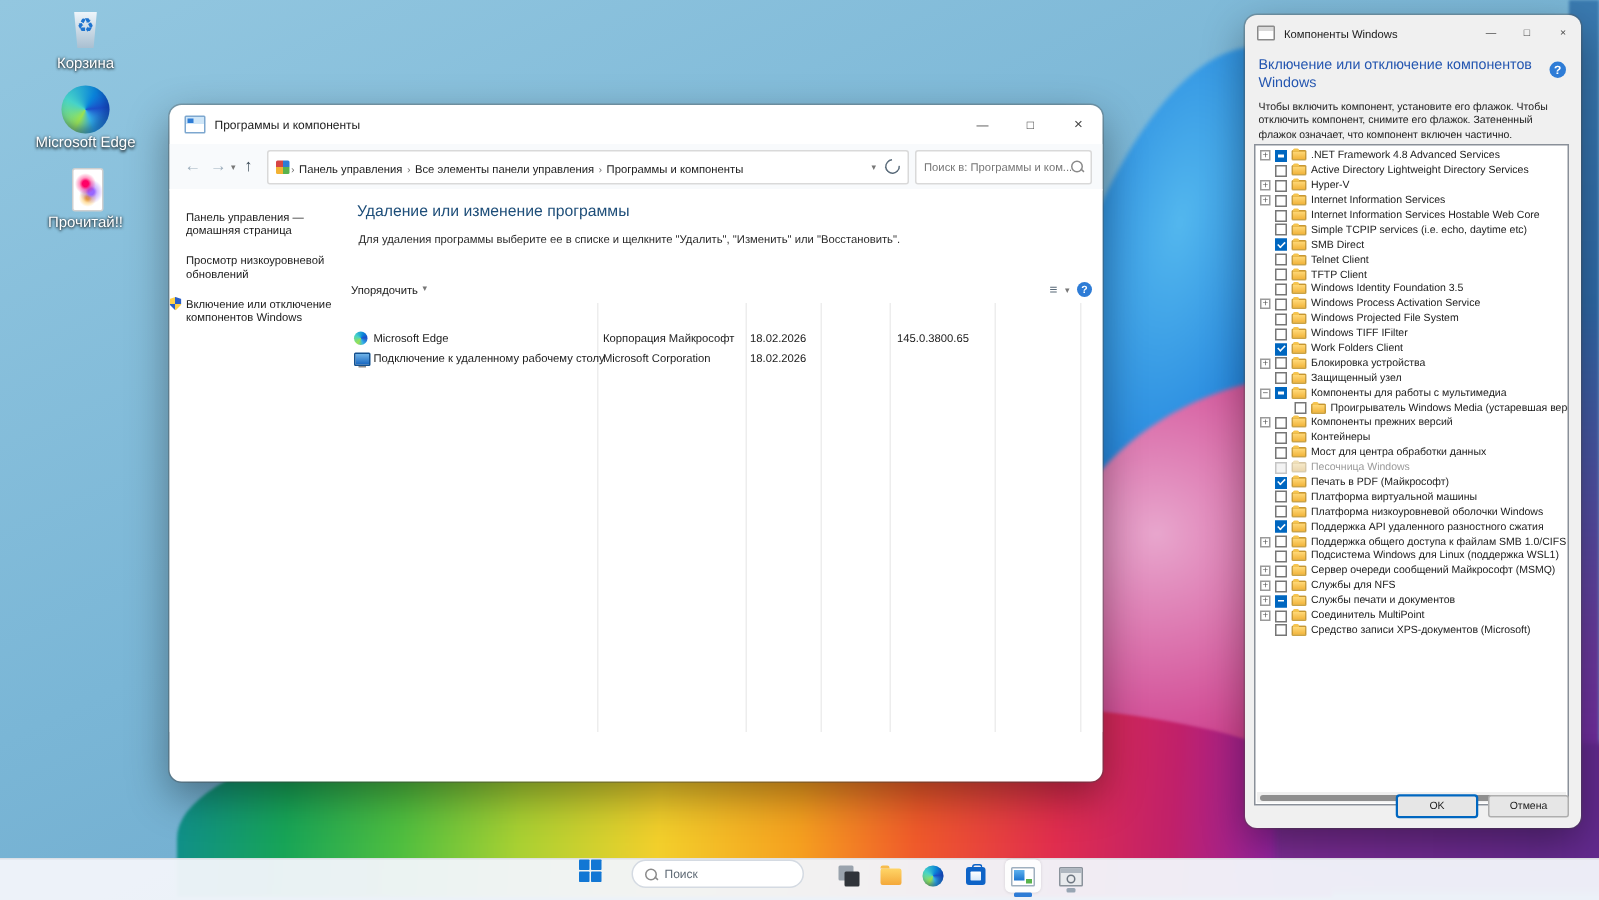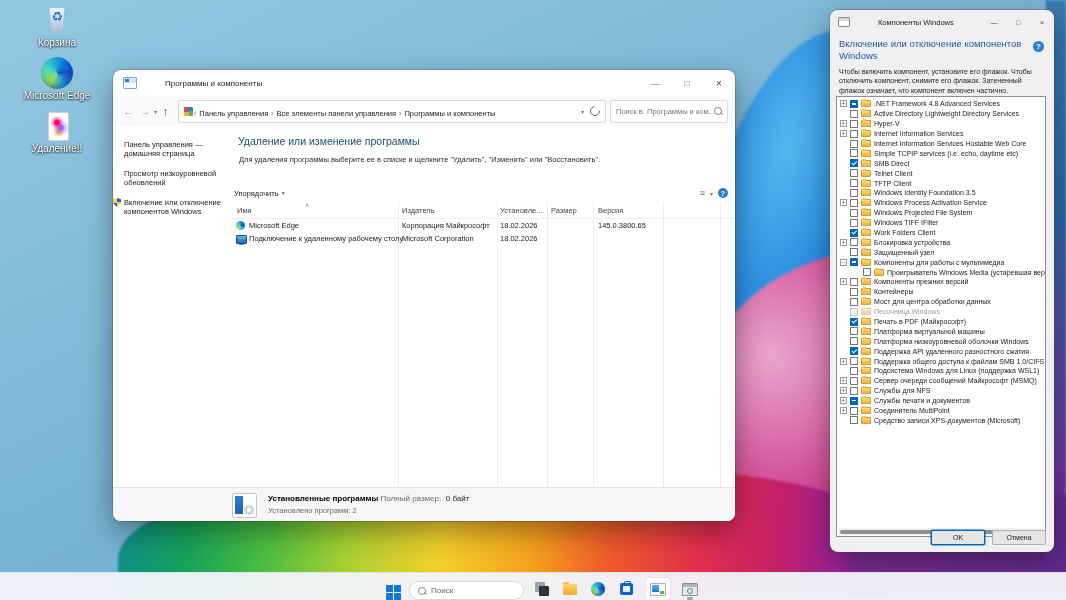--- a/index.html
+++ b/index.html
@@ -25,21 +25,21 @@
     clip-path:polygon(8% 0,92% 0,80% 100%,20% 100%);background:linear-gradient(180deg,#eef5fb,#a9bfd1);}
   .art-recycle .sym{position:absolute;left:0;top:5px;width:32px;text-align:center;font-size:13px;color:#1d74d0;}
   .art-edge{border-radius:50%;background:conic-gradient(from 210deg,#9be24f,#46d3c9 25%,#0a84da 50%,#1b4fc9 65%,#35b3e8 85%,#9be24f);box-shadow:inset -3px -4px 6px rgba(0,40,120,.45);}
   .art-readme .page{position:absolute;left:7px;top:2px;width:19px;height:27px;background:
     radial-gradient(circle at 42% 35%,#f06 0 2px,rgba(255,0,102,.4) 4px,transparent 7px),
     radial-gradient(circle at 62% 55%,#96f 0 2px,rgba(150,100,255,.45) 4px,transparent 8px),
     radial-gradient(circle at 50% 70%,#fa0 0 1px,rgba(255,170,0,.4) 3px,transparent 6px),#fff;
     border:1px solid #cfcfcf;border-radius:2px;}
   
   .win{position:absolute;border-radius:8px;box-shadow:0 10px 28px rgba(0,0,0,.38),0 0 0 1px rgba(90,90,90,.35);overflow:hidden;}
-  .tbar{display:flex;align-items:center;height:26px;padding:0 10px;position:relative;gap:22px;}
+  .tbar{display:flex;align-items:center;height:26px;padding:0 10px;position:relative;}
   .tbar .ttl{font-size:8px;color:#1b1b1b;margin-left:6px;}
   .caps{position:absolute;right:0;top:0;height:100%;display:flex;}
   .cap{width:32px;height:100%;display:flex;align-items:center;justify-content:center;font-size:8px;color:#444;}
   .cap.close{font-size:10px;}
   
   #win-main{left:113px;top:70px;width:622px;height:451px;background:#fff;}
   .appicon{width:12px;height:10px;border:1px solid #7da7cf;border-radius:1px;background:linear-gradient(180deg,#cfe6f8 45%,#fff 45%);position:relative;}
   .appicon::after{content:"";position:absolute;left:1px;top:1px;width:4px;height:3px;background:#2e7cd6;}
   .navbar{height:30px;display:flex;align-items:center;padding:0 7px;background:#f8fafc;border-bottom:1px solid #e4e7ea;}
   .nav-a{font-size:11px;color:#5d7285;width:17px;text-align:center;}
@@ -120,21 +120,21 @@
   .tlbl{font-size:7px;color:#1b1b1b;}
   .trow.disabled .tlbl{color:#9a9a9a;}
   .trow.indent-1{padding-left:13px;}
   .hscroll{position:absolute;left:1px;right:1px;bottom:1px;height:7px;background:#f0f0f0;}
   .hthumb{position:absolute;left:2px;top:1.5px;height:4px;width:96%;background:#8f8f8f;border-radius:2px;}
   .dlg-btns{position:absolute;right:8px;bottom:7px;display:flex;gap:7px;}
   .btn{height:13px;min-width:36px;padding:0 8px;background:#e6e6e6;border:1px solid #aeaeae;border-radius:2px;font-size:7px;color:#1b1b1b;display:flex;align-items:center;justify-content:center;}
   .btn.default{border-color:#0067c0;box-shadow:0 0 0 0.5px #0067c0;}
   
   .taskbar{position:absolute;left:0;right:0;bottom:0;height:27px;background:rgba(241,245,250,.96);border-top:1px solid rgba(0,0,0,.07);}
-  .tb-center{position:absolute;left:386px;top:0;height:100%;display:flex;align-items:flex-end;gap:8px;}
+  .tb-center{position:absolute;left:386px;top:0;height:100%;display:flex;align-items:flex-start;gap:20px;}
   .startbtn{width:15px;height:15px;display:grid;grid-template-columns:7px 7px;grid-template-rows:7px 7px;gap:1px;}
   .startbtn i{background:#1277d4;border-radius:0.5px;}
   .tb-search{width:115px;height:19px;border-radius:10px;background:#fff;border:1px solid #d4dae2;display:flex;align-items:center;padding:0 8px;gap:5px;box-sizing:border-box;}
   .tb-search .ph{font-size:8px;color:#5f6a75;}
   .tb-icons{display:flex;align-items:center;gap:12px;margin-left:2px;}
   .tbico{position:relative;width:16px;height:16px;display:flex;align-items:center;justify-content:center;}
   .tv-back{position:absolute;left:1px;top:1px;width:10px;height:10px;background:#9aa3ad;border-radius:1px;}
   .tv-front{position:absolute;right:1px;bottom:1px;width:10px;height:10px;background:#30343a;border-radius:1px;}
   .fx-folder{width:14px;height:11px;background:linear-gradient(180deg,#ffd567,#f4a83a);border-radius:1.5px;position:relative;}
   .fx-folder::before{content:"";position:absolute;left:0;top:-2px;width:6px;height:2.5px;background:#f7bd4e;border-radius:1.5px 1.5px 0 0;}
@@ -186,21 +186,21 @@
 
       <div class="dicon kind-edge i-1">
         <div class="art art-edge"></div>
         <div class="lbl">Microsoft Edge</div>
       </div>
 
       <div class="dicon kind-readme i-2">
         <div class="art art-readme">
           <span class="page"></span>
         </div>
-        <div class="lbl">Удаление!!</div>
+        <div class="lbl">Прочитай!!</div>
       </div>
     </div>
 
   <div class="win" id="win-main">
     <div class="tbar">
       <div class="appicon"></div>
       <div class="ttl">Программы и компоненты</div>
       <div class="caps">
         <div class="cap">—</div>
         <div class="cap">□</div>
@@ -261,29 +261,20 @@
             <span class="helpico">?</span>
           </div>
         </div>
         <div class="listview">
           <div class="vsep vs1"></div>
             <div class="vsep vs2"></div>
             <div class="vsep vs3"></div>
             <div class="vsep vs4"></div>
             <div class="vsep vs5"></div>
             <div class="vsep vs6"></div>
-          <div class="hdr">
-            <span class="sortmark">∧</span>
-
-          <span class="hcell i-0">Имя</span>
-              <span class="hcell i-1">Издатель</span>
-              <span class="hcell i-2">Установле...</span>
-              <span class="hcell i-3">Размер</span>
-              <span class="hcell i-4">Версия</span>
-            </div>
           <div class="rows">
 
               <div class="lrow i-0">
                 <i class="rowico icon-edge"></i>
                 <span class="c-name">Microsoft Edge</span>
                 <span class="c-pub">Корпорация Майкрософт</span>
                 <span class="c-inst">18.02.2026</span>
                 <span class="c-size"></span>
                 <span class="c-ver">145.0.3800.65</span>
               </div>
@@ -293,25 +284,20 @@
                 <span class="c-name">Подключение к удаленному рабочему столу</span>
                 <span class="c-pub">Microsoft Corporation</span>
                 <span class="c-inst">18.02.2026</span>
                 <span class="c-size"></span>
                 <span class="c-ver"></span>
               </div>
             </div>
         </div>
       </div>
     </div>
-    <div class="statusbar">
-      <div class="sb-ico"></div>
-      <div class="sb-l1"><b>Установленные программы</b>&nbsp;<span>Полный размер:</span>&nbsp;&nbsp;<span style="color:#1b1b1b">0 байт</span></div>
-      <div class="sb-l2">Установлено программ: 2</div>
-    </div>
   </div>
 
   <div class="win" id="win-dlg">
     <div class="tbar">
       <div class="dlgicon"></div>
       <div class="ttl" style="font-size:7.5px">Компоненты Windows</div>
       <div class="caps">
         <div class="cap">—</div>
         <div class="cap">□</div>
         <div class="cap close">×</div>

